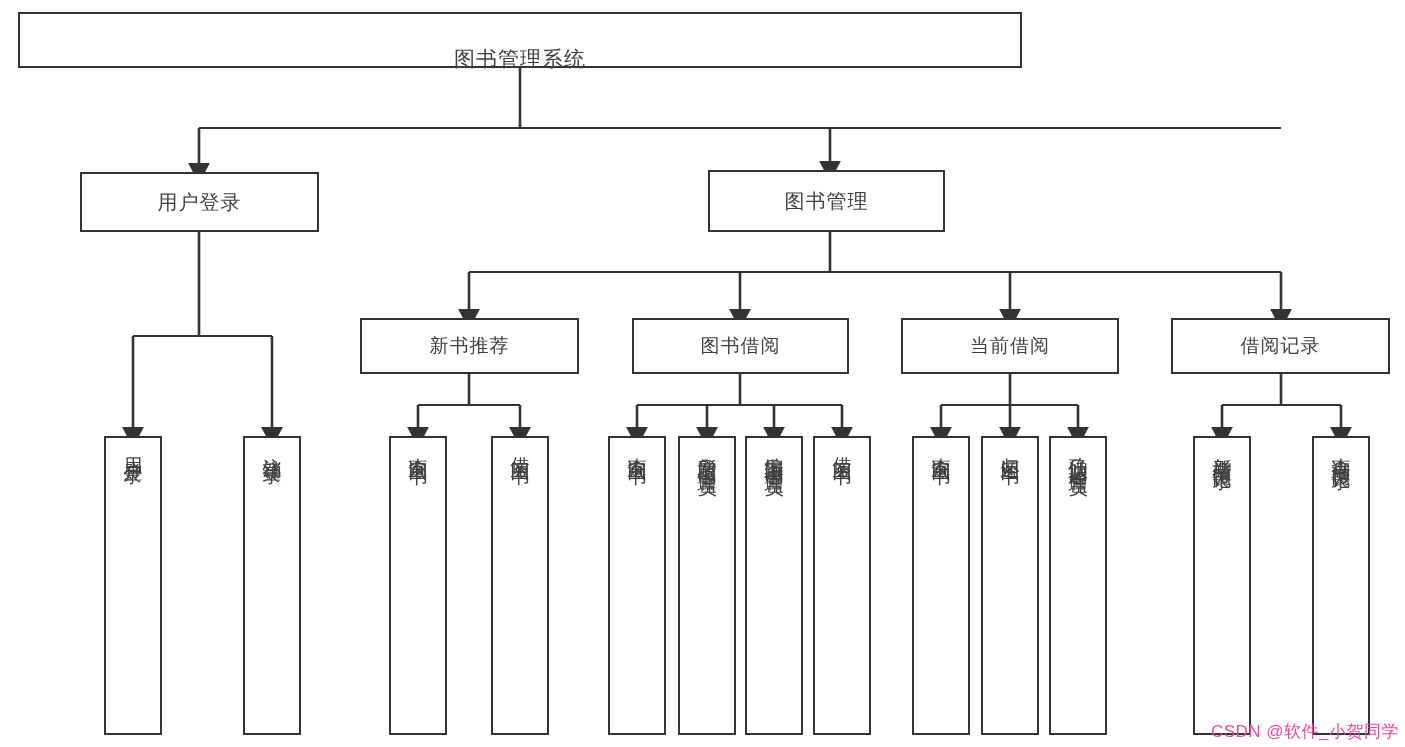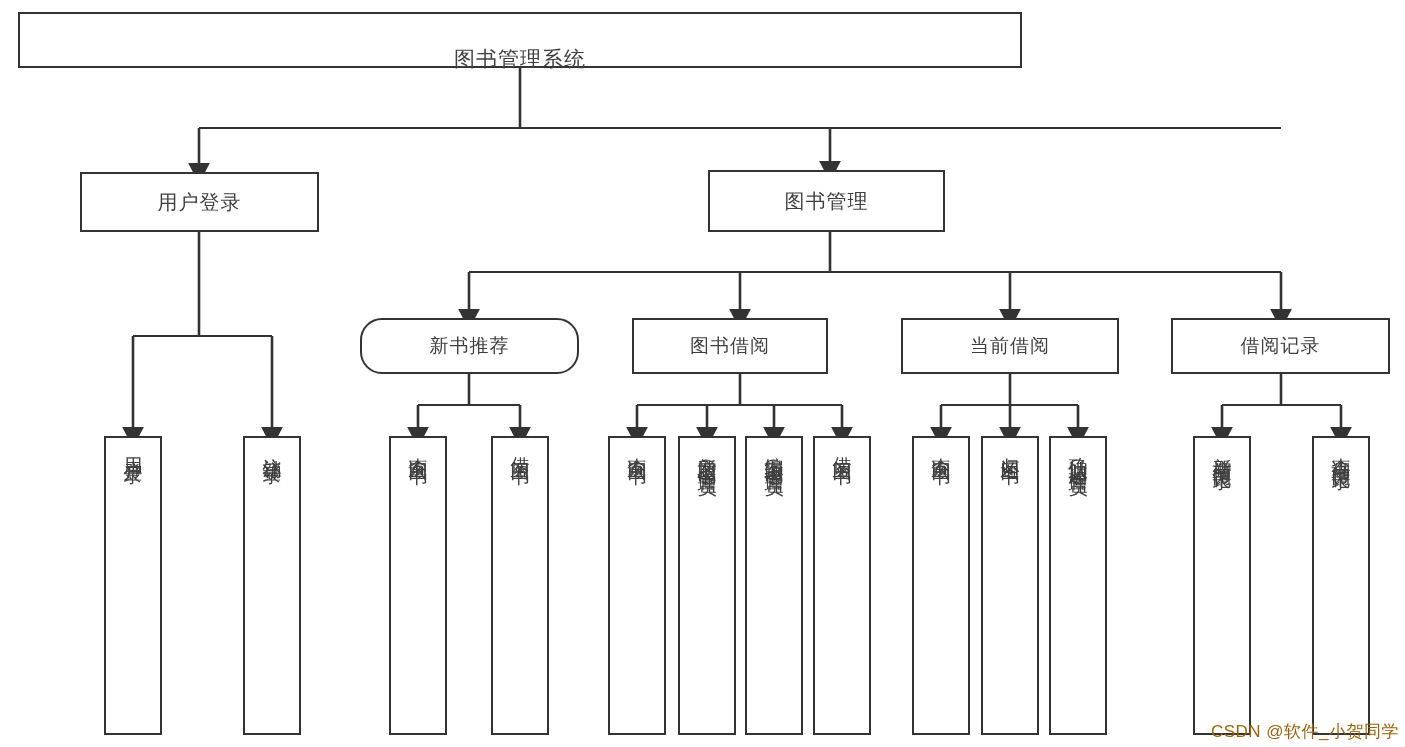--- a/index.html
+++ b/index.html
@@ -63,21 +63,21 @@
     line-height: 1.05;
     white-space: nowrap;
     display: block;
     margin: 0 auto;
   }
   #watermark {
     position: absolute;
     right: 6px;
     bottom: 4px;
     font-size: 17px;
-    color: #a16207;
+    color: #ec4899;
     letter-spacing: 0.5px;
     white-space: nowrap;
     text-align: center;
   }
 </style>
 </head>
 <body>
 
 <div id="diagram-root">
 
@@ -135,24 +135,24 @@
     <span class="node-label">图书管理系统</span>
   </div>
 
   <div class="node level2" style="left:80px; top:172px; width:239px; height:60px;">
     <span class="node-label">用户登录</span>
   </div>
   <div class="node level2" style="left:708px; top:170px; width:237px; height:62px;">
     <span class="node-label">图书管理</span>
   </div>
 
-  <div class="node level3" style="left:360px; top:318px; width:219px; height:56px;border-radius:22px;">
+  <div class="node level3" style="left:360px; top:318px; width:219px; height:56px;">
     <span class="node-label">新书推荐</span>
   </div>
-  <div class="node level3" style="left:632px; top:318px; width:196px; height:56px;">
+  <div class="node level3" style="left:632px; top:318px; width:217px; height:56px;">
     <span class="node-label">图书借阅</span>
   </div>
   <div class="node level3" style="left:901px; top:318px; width:218px; height:56px;">
     <span class="node-label">当前借阅</span>
   </div>
   <div class="node level3" style="left:1171px; top:318px; width:219px; height:56px;">
     <span class="node-label">借阅记录</span>
   </div>
 
   <div class="node leaf" style="left:104px; top:436px; width:58px; height:299px;">

